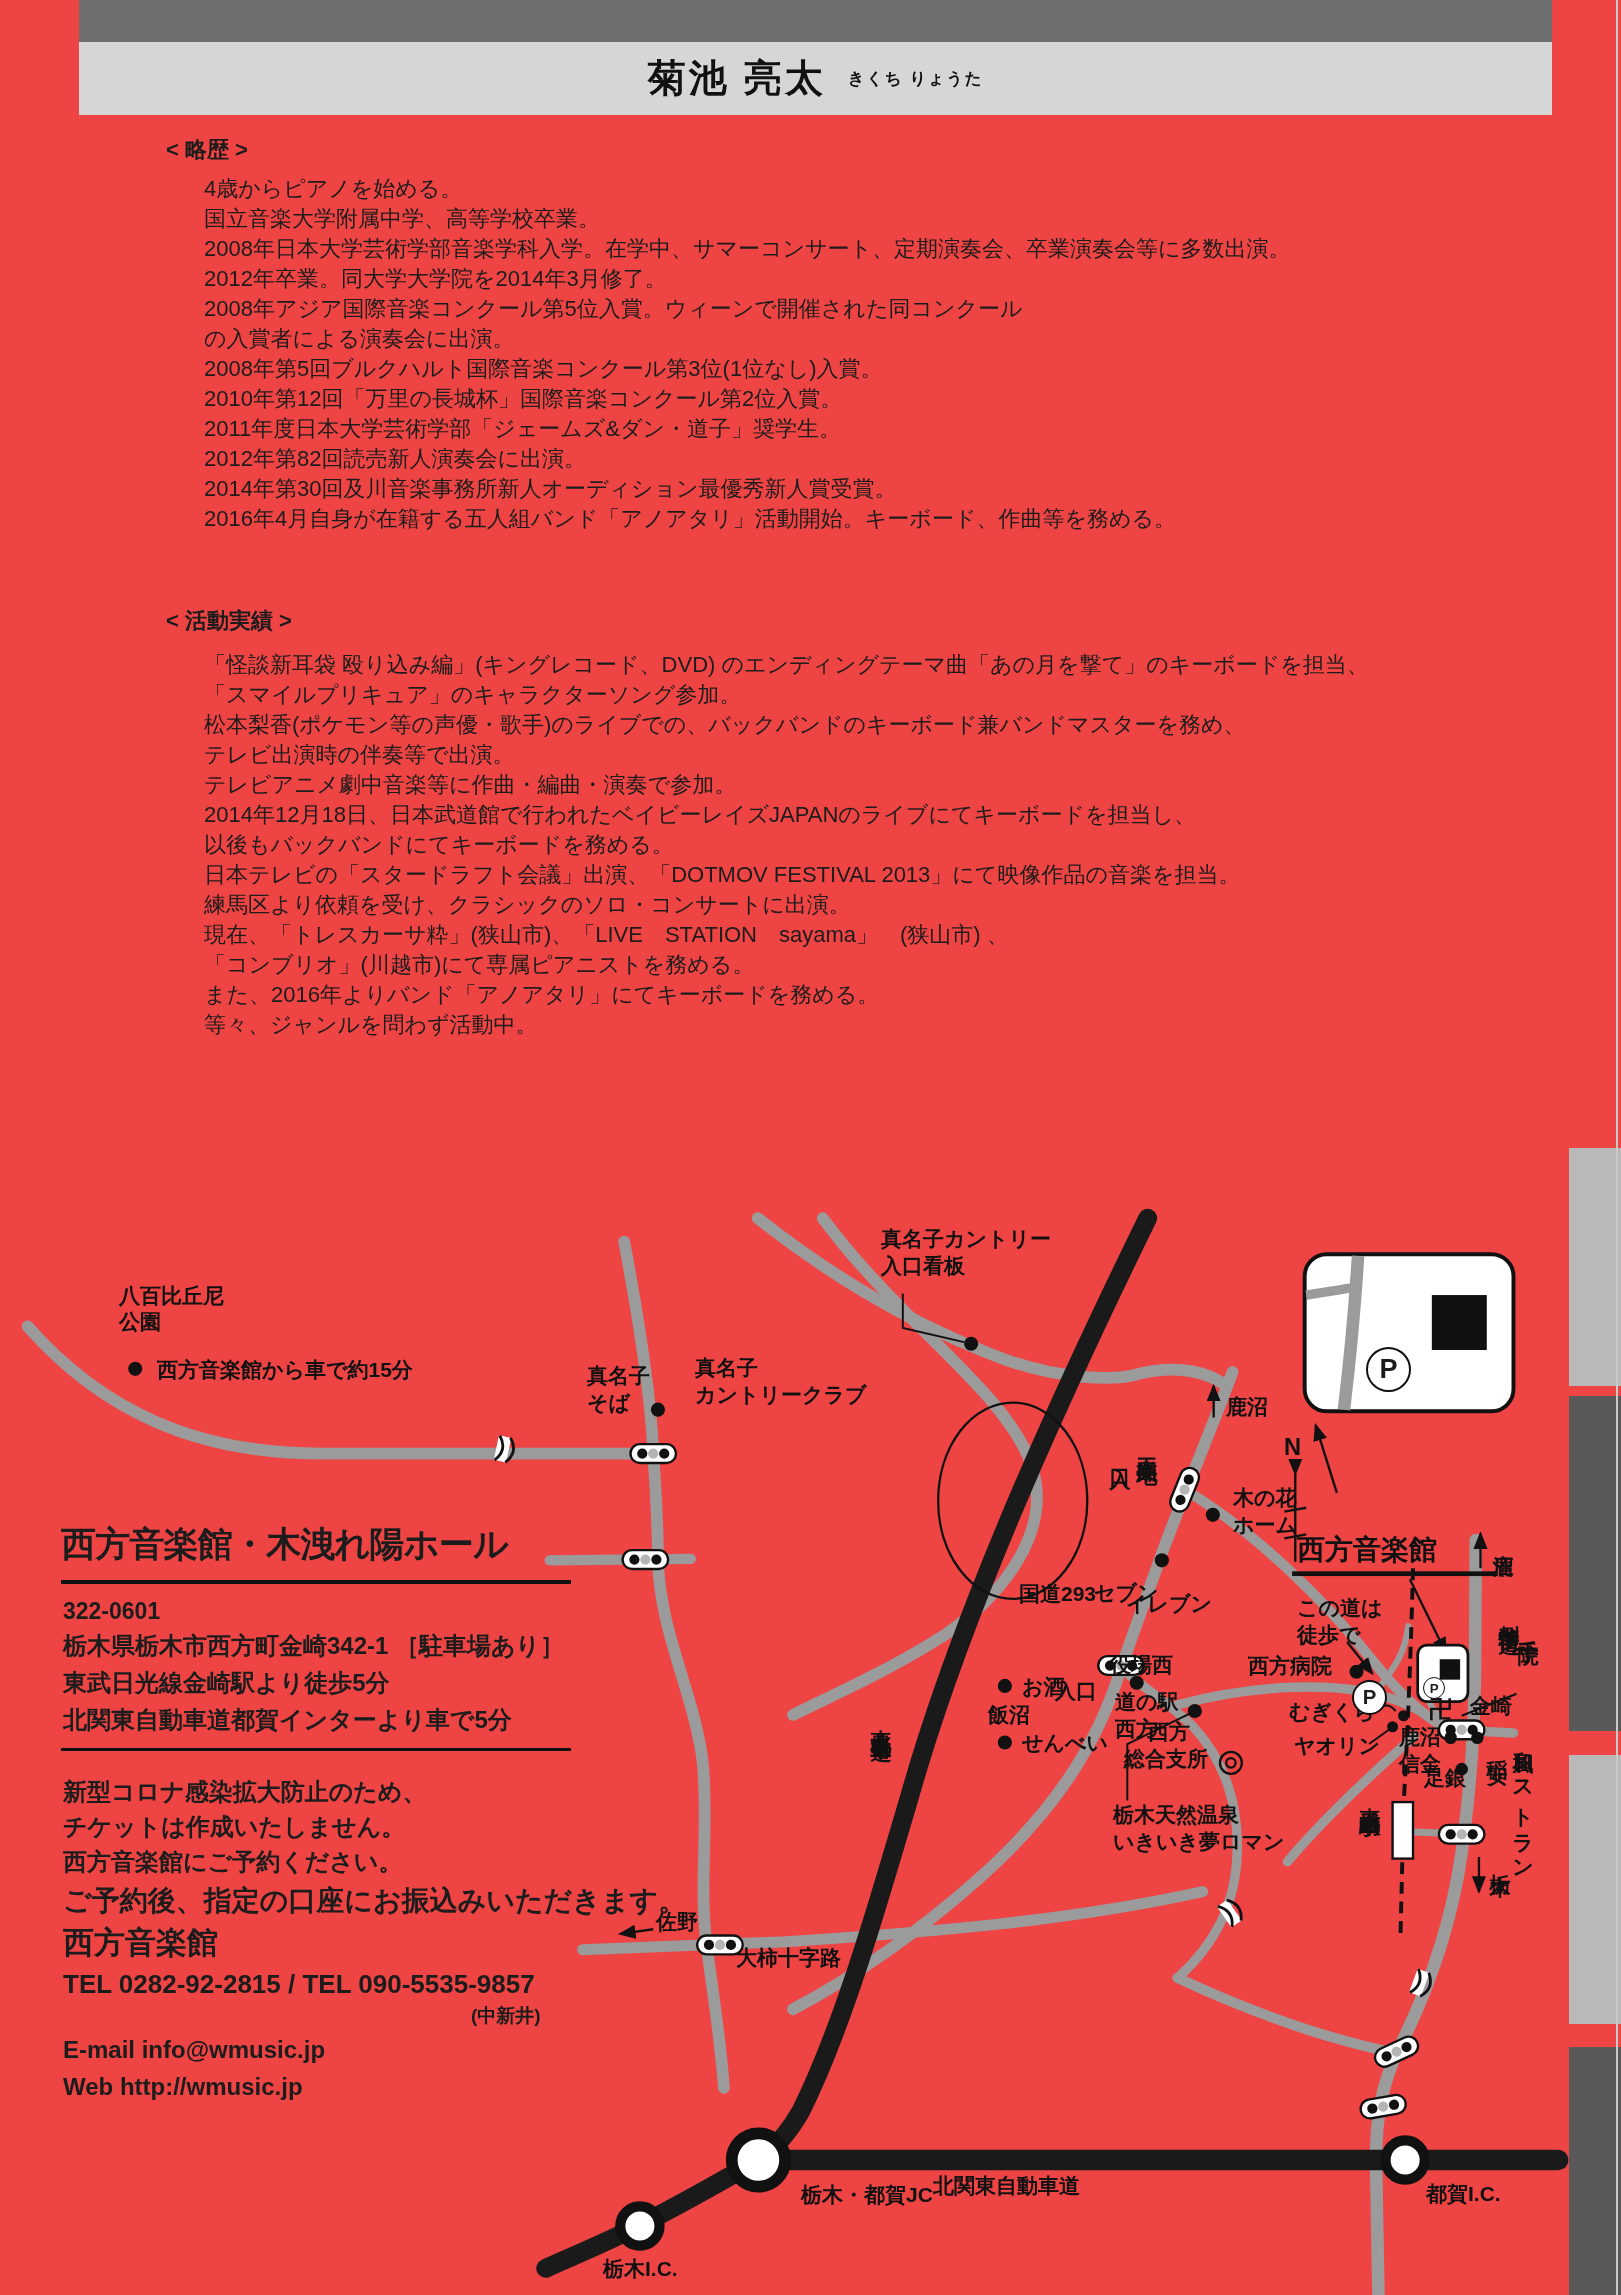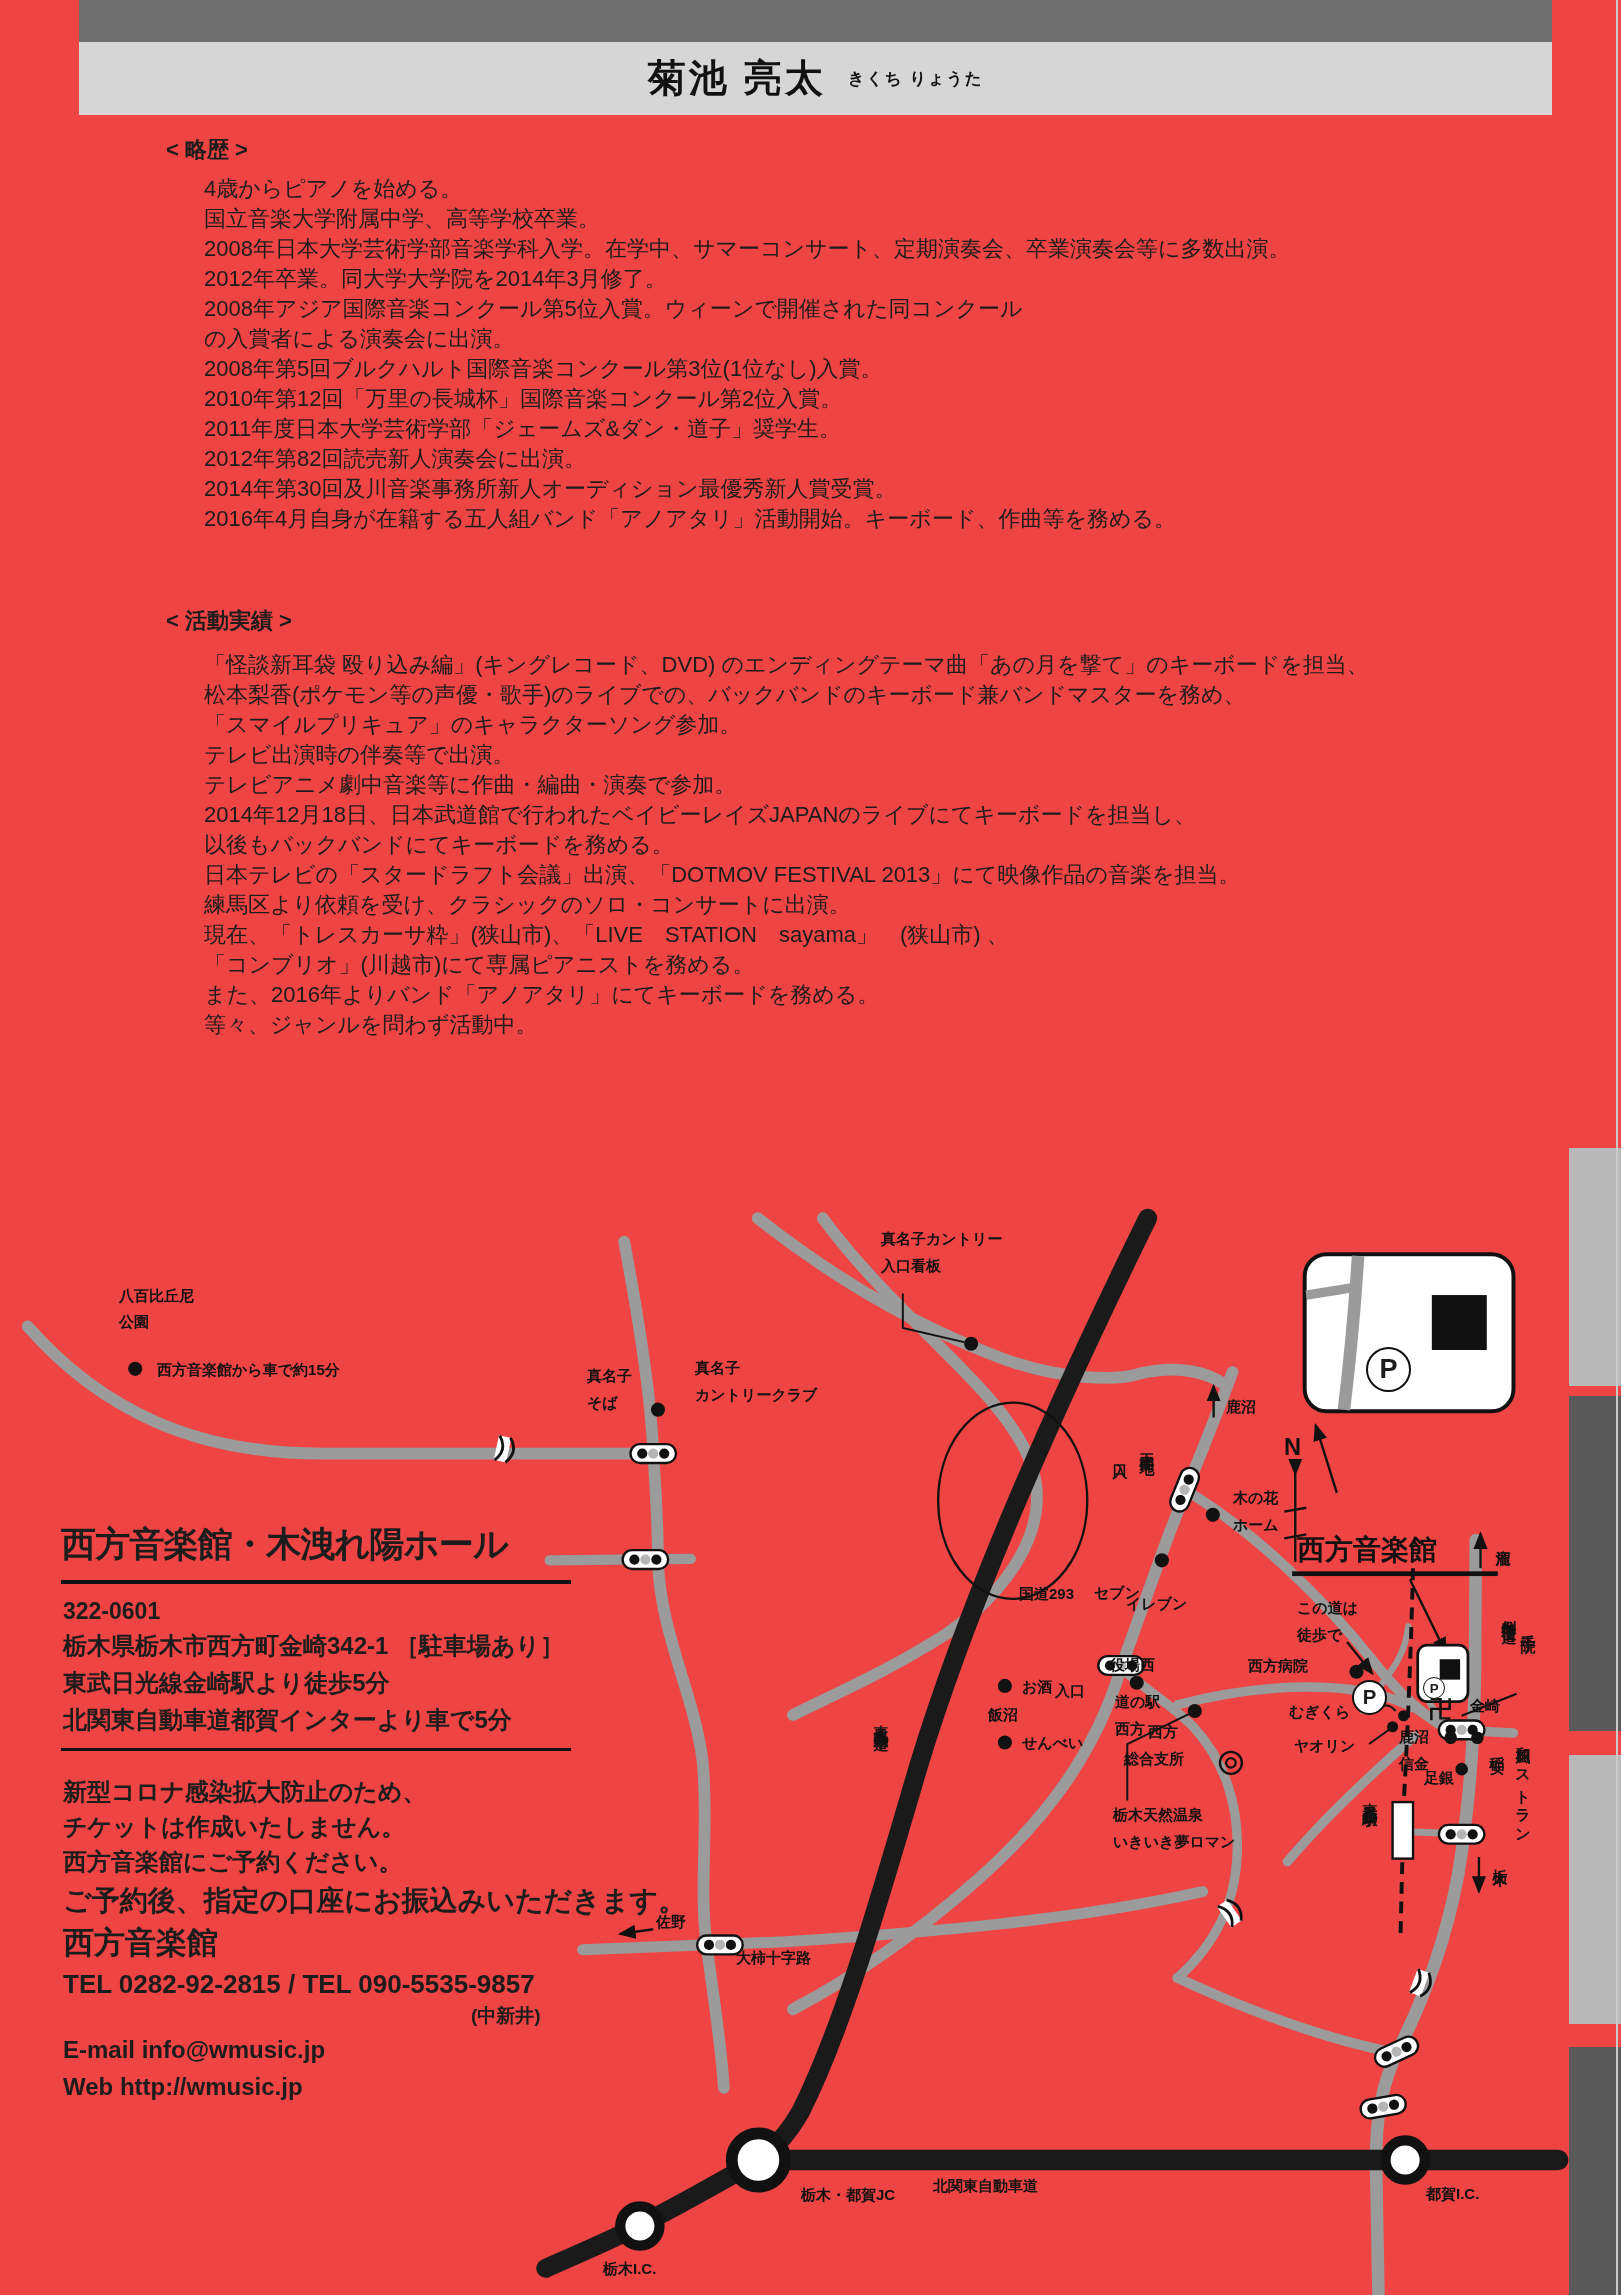--- a/index.html
+++ b/index.html
@@ -15,21 +15,21 @@
   
   .sec-heading{position:absolute;left:166px;font-size:22px;font-weight:600;}
   .textcol{position:absolute;left:204px;width:1382px;}
   .tl{font-size:22px;line-height:30px;font-weight:500;white-space:nowrap;}
   
   .venue-title{position:absolute;left:61px;top:1521px;font-size:35px;font-weight:800;letter-spacing:-0.8px;}
   .rule{position:absolute;left:61px;height:3.9px;background:#111;}
   .vline{position:absolute;left:63px;font-weight:600;white-space:nowrap;}
   .contact-name{position:absolute;left:63px;top:1922px;font-size:31px;font-weight:800;}
   
-  .ml{position:absolute;font-size:15px;line-height:26px;font-weight:700;color:#111;white-space:nowrap;}
+  .ml{position:absolute;font-size:21px;line-height:26px;font-weight:700;color:#111;white-space:nowrap;}
   .v{writing-mode:vertical-rl;text-orientation:upright;letter-spacing:2.4px;}
   .hall-label{font-size:28px;font-weight:800;}
   .pcirc{position:absolute;border:2.4px solid #111;border-radius:50%;background:#fff;
          display:flex;align-items:center;justify-content:center;font-weight:700;}
   
   .sidebar{position:absolute;left:1569px;width:53px;}
   .bar-light{background:#b9b9b9;}
   .bar-dark{background:#595959;}
   .edge-line{position:absolute;left:1616px;top:0;width:1.6px;height:2295px;background:#c9c9c9;}
   svg.map{position:absolute;left:0;top:0;width:1622px;height:2295px;}
@@ -57,22 +57,22 @@
     <div class="tl">2010年第12回「万里の長城杯」国際音楽コンクール第2位入賞。</div>
     <div class="tl">2011年度日本大学芸術学部「ジェームズ&amp;ダン・道子」奨学生。</div>
     <div class="tl">2012年第82回読売新人演奏会に出演。</div>
     <div class="tl">2014年第30回及川音楽事務所新人オーディション最優秀新人賞受賞。</div>
     <div class="tl">2016年4月自身が在籍する五人組バンド「アノアタリ」活動開始。キーボード、作曲等を務める。</div>
   </div>
 
   <div class="sec-heading abs" style="top:606px;">&lt; 活動実績 &gt;</div>
   <div class="textcol" style="top:650px;">
     <div class="tl">「怪談新耳袋 殴り込み編」(キングレコード、DVD) のエンディングテーマ曲「あの月を撃て」のキーボードを担当、</div>
+    <div class="tl">「スマイルプリキュア」のキャラクターソング参加。</div>
     <div class="tl">松本梨香(ポケモン等の声優・歌手)のライブでの、バックバンドのキーボード兼バンドマスターを務め、</div>
-    <div class="tl">「スマイルプリキュア」のキャラクターソング参加。</div>
     <div class="tl">テレビ出演時の伴奏等で出演。</div>
     <div class="tl">テレビアニメ劇中音楽等に作曲・編曲・演奏で参加。</div>
     <div class="tl">2014年12月18日、日本武道館で行われたベイビーレイズJAPANのライブにてキーボードを担当し、</div>
     <div class="tl">以後もバックバンドにてキーボードを務める。</div>
     <div class="tl">日本テレビの「スタードラフト会議」出演、「DOTMOV FESTIVAL 2013」にて映像作品の音楽を担当。</div>
     <div class="tl">練馬区より依頼を受け、クラシックのソロ・コンサートに出演。</div>
     <div class="tl">現在、「トレスカーサ粋」(狭山市)、「LIVE　STATION　sayama」　(狭山市) 、</div>
     <div class="tl">「コンブリオ」(川越市)にて専属ピアニストを務める。</div>
     <div class="tl">また、2016年よりバンド「アノアタリ」にてキーボードを務める。</div>
     <div class="tl">等々、ジャンルを問わず活動中。</div>

